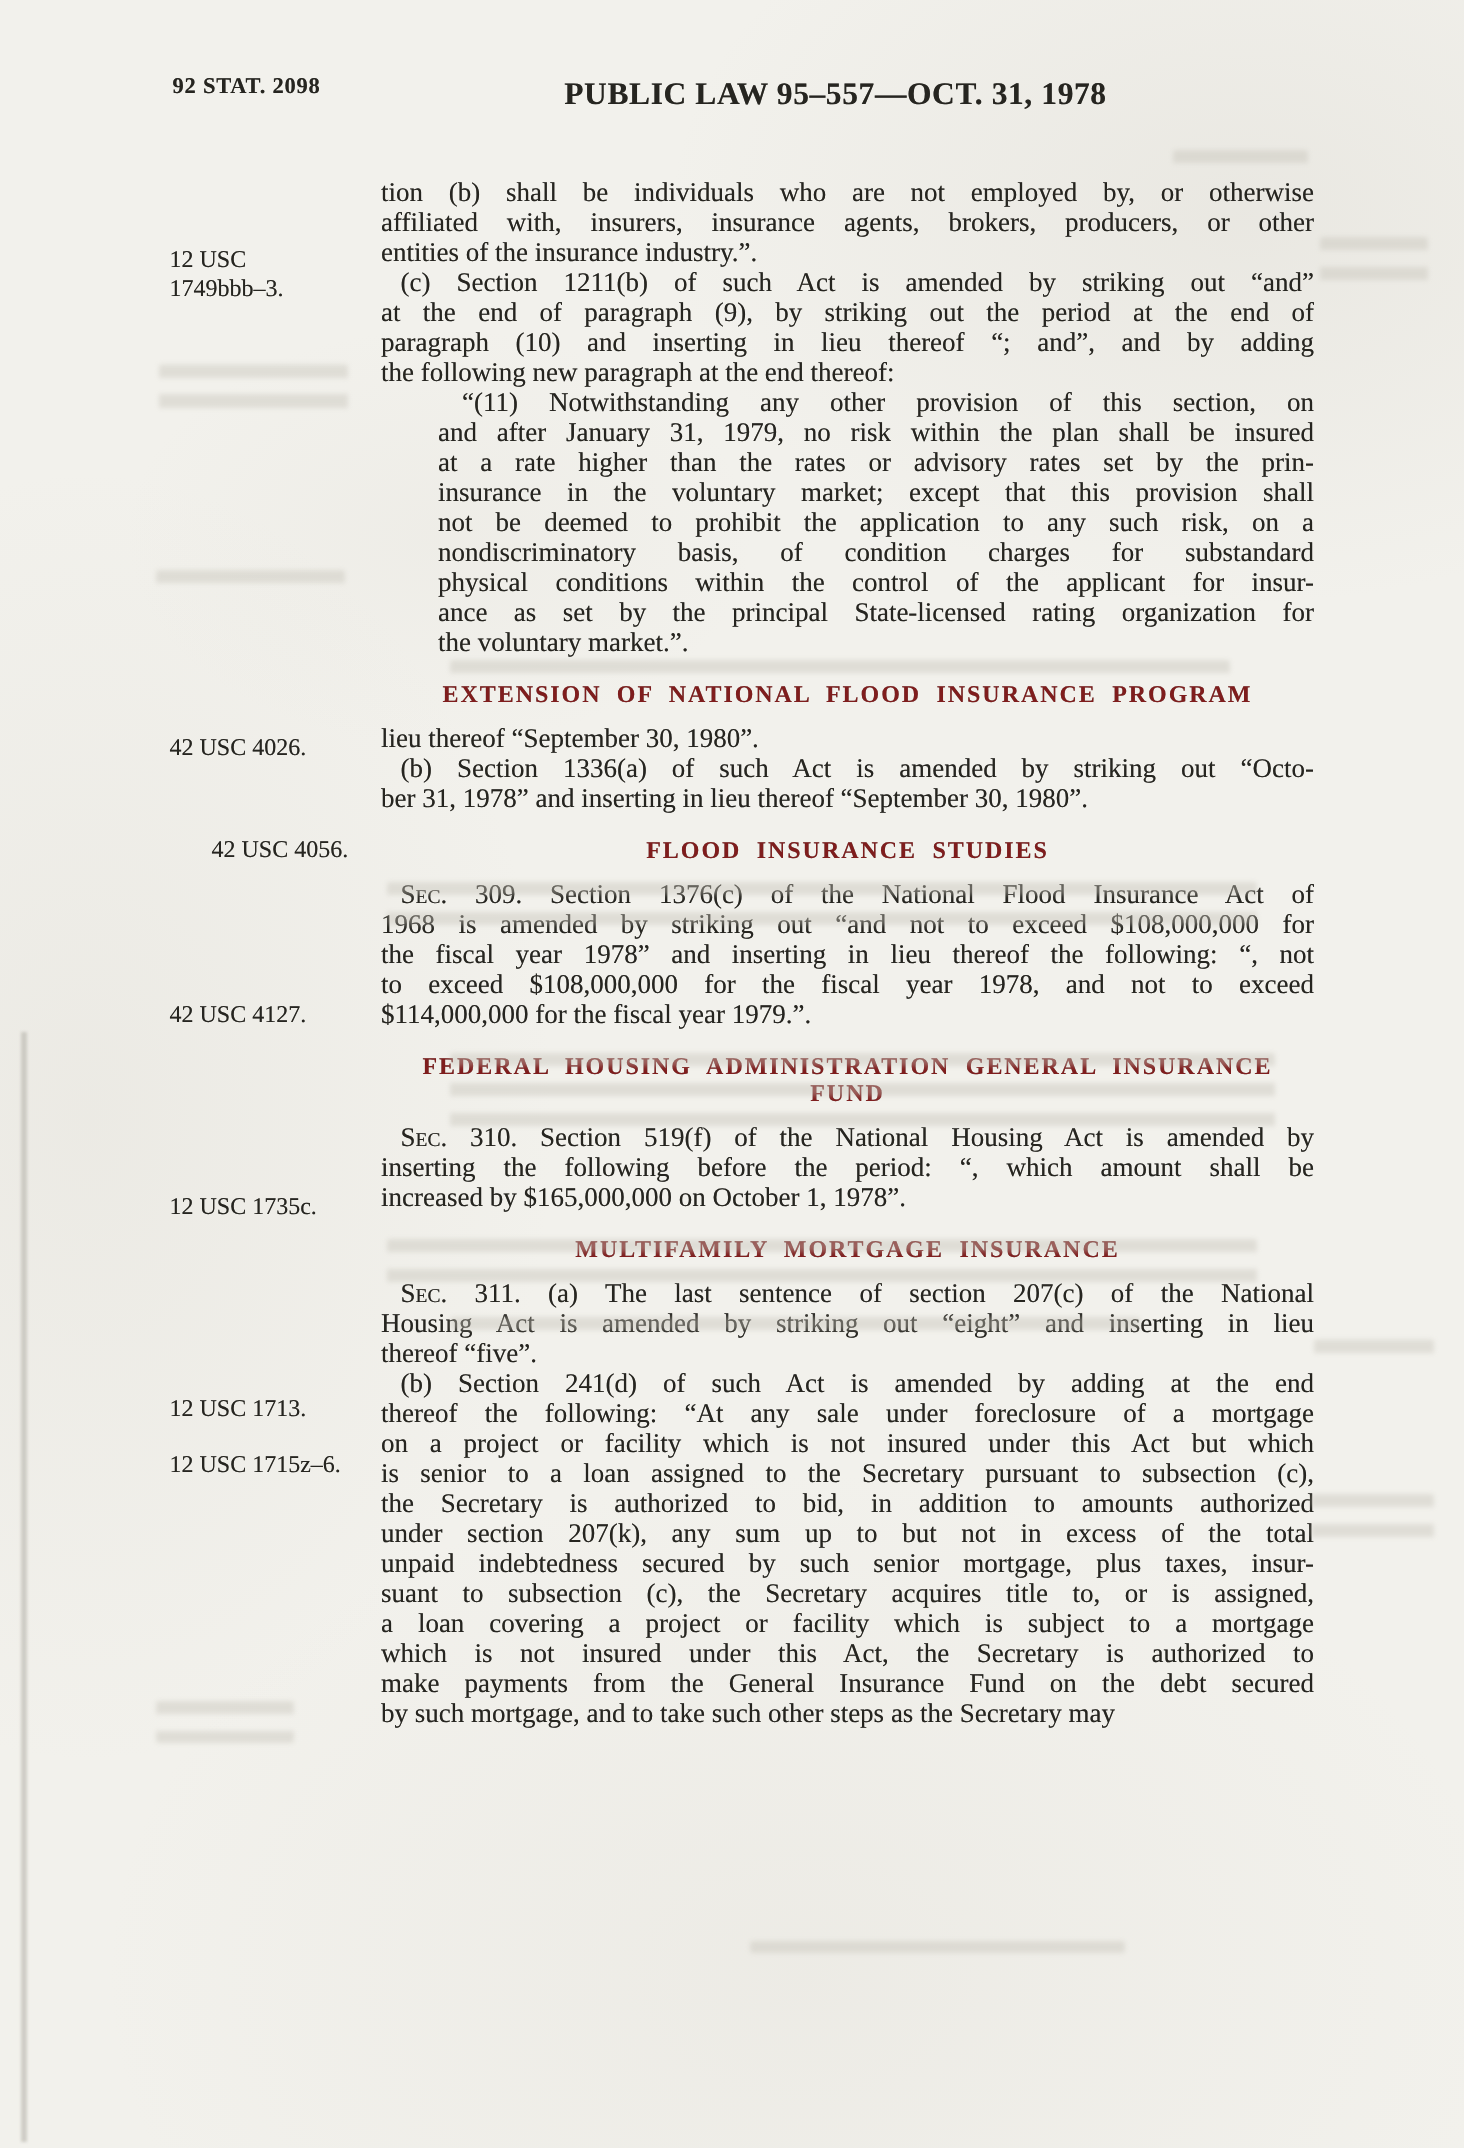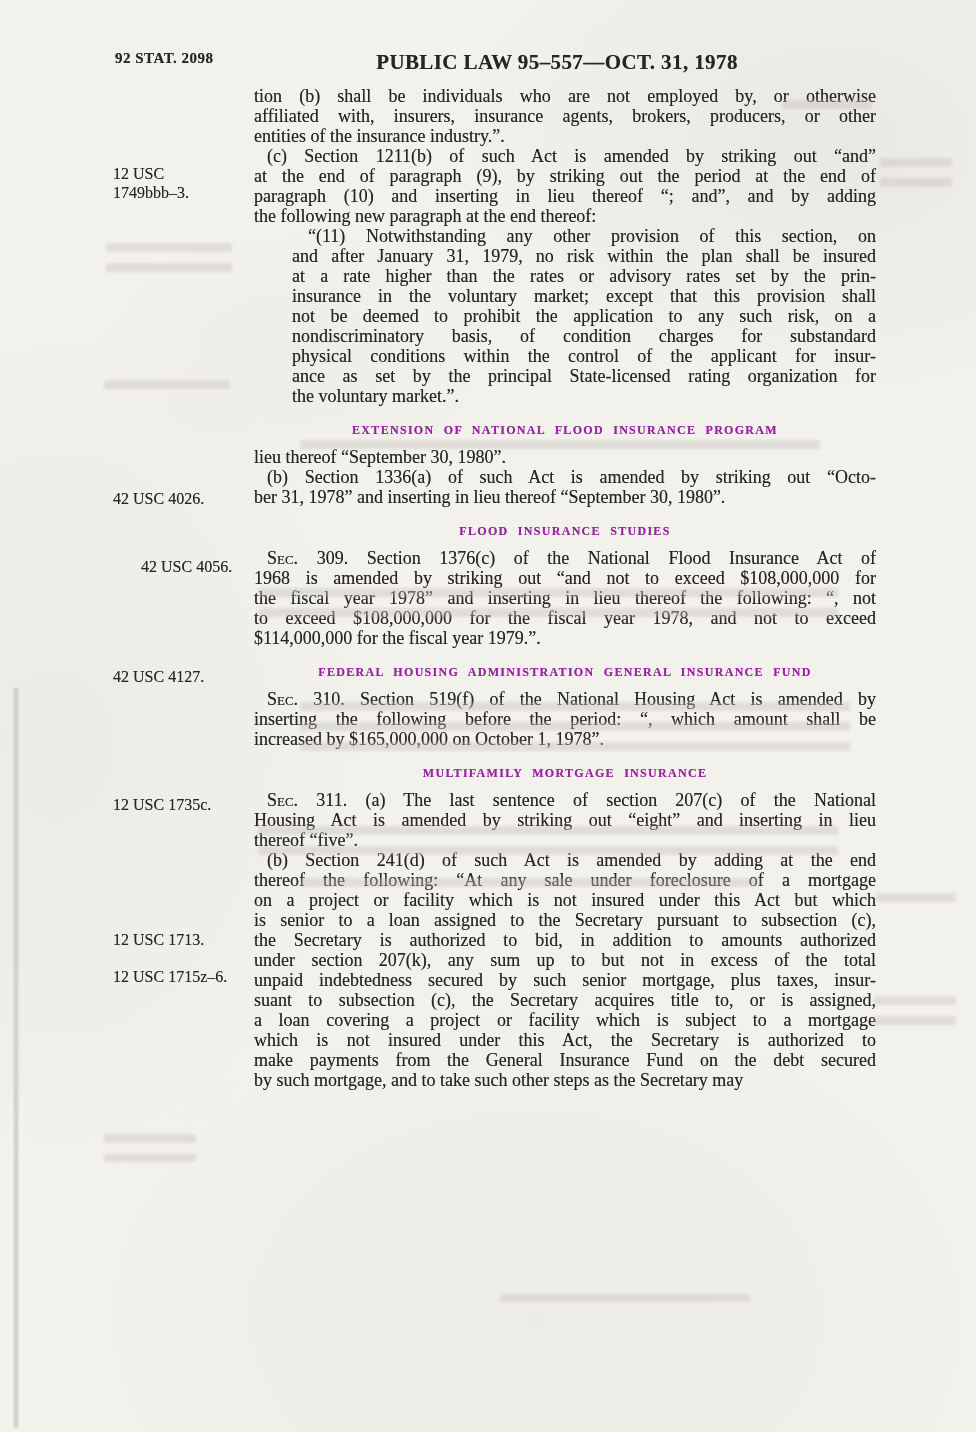--- a/index.html
+++ b/index.html
@@ -34,41 +34,41 @@
   
   .margin-note {
     position: absolute; left: 113px; width: 130px;
     font-size: 16px; line-height: 19px;
     text-shadow: 0 0 .3px rgba(38,37,32,.5);
     white-space: nowrap;
   }
 
   
   .text-column {
-    position: absolute; left: 254px; top: 86px; width: 622px;
+    position: absolute; left: 254px; top: 118px; width: 622px;
   }
   .paragraph { font-size: 18px; line-height: 20px; }
   .line {
     text-align: justify;
     text-align-last: justify;
     text-shadow: 0 0 .35px rgba(38,37,32,.55);
   }
   .line.last { text-align-last: left; }
   .paragraph .line.first { text-indent: 13px; }
   .paragraph.no-indent .line.first { text-indent: 0; }
   .paragraph.quote { padding-left: 38px; }
   .paragraph.quote .line.first { text-indent: 16px; }
   .sc { font-variant: small-caps; }
 
   .section-heading {
-    font-size: 12px; font-weight: bold;
+    font-size: 16px; font-weight: bold;
     letter-spacing: 1.3px; word-spacing: 5px;
     text-align: center;
     margin: 17px 0 9px 0;
-    color: #a21caf;
+    color: #7f1d1d;
     text-shadow: 0 0 .3px rgba(42,41,35,.5);
   }
 
   
   .ghost {
     position: absolute;
     opacity: .42;
     filter: blur(1.6px);
     background: repeating-linear-gradient(180deg, #c6c3b9 0 9px, transparent 9px 20px);
     border-radius: 2px;

